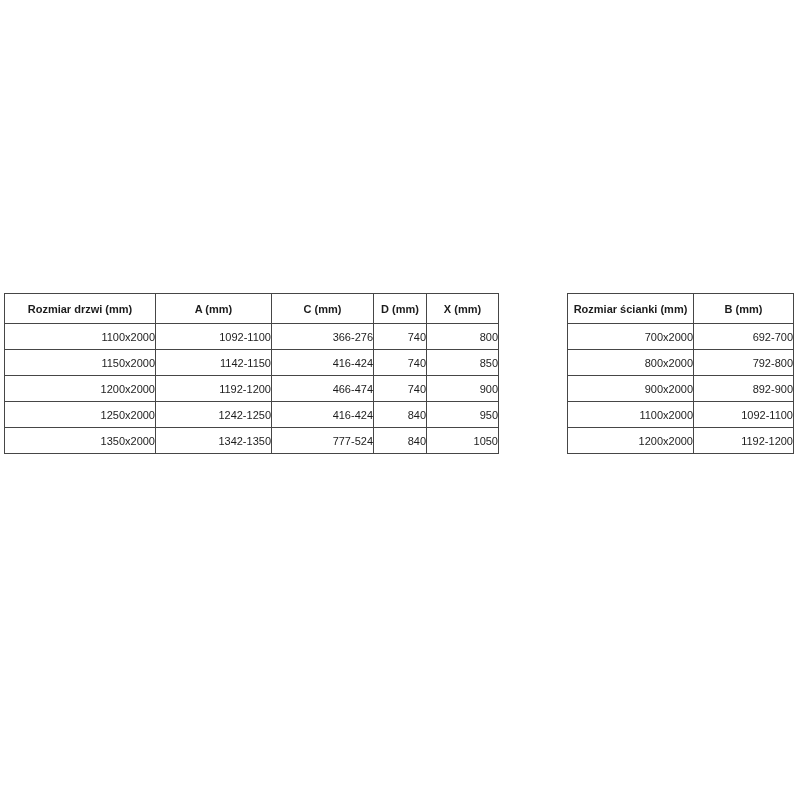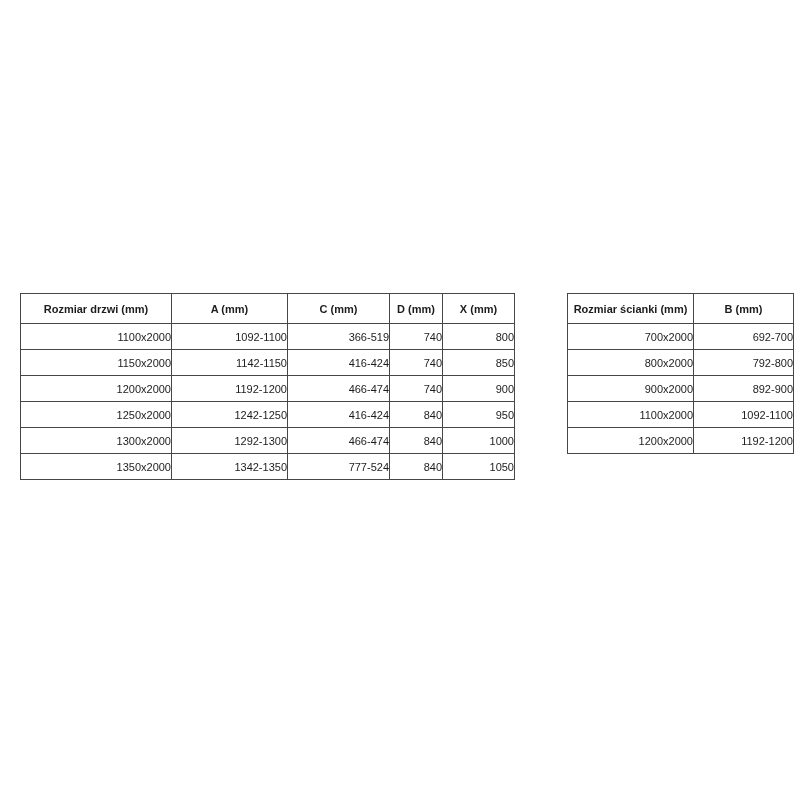--- a/index.html
+++ b/index.html
@@ -34,21 +34,21 @@
   table.spec-table th {
     height: 29px;
     font-weight: bold;
   }
   table.spec-table td {
     height: 25px;
     font-weight: normal;
     text-align: right;
   }
   #door-table {
-    left: 20px;
+    left: 4px;
     top: 293px;
     width: 494px;
   }
   #door-table col.c1 { width: 151px; }
   #door-table col.c2 { width: 116px; }
   #door-table col.c3 { width: 102px; }
   #door-table col.c4 { width: 53px;  }
   #door-table col.c5 { width: 72px;  }
   #wall-table {
     left: 567px;
@@ -75,21 +75,21 @@
         <th>A (mm)</th>
         <th>C (mm)</th>
         <th>D (mm)</th>
         <th>X (mm)</th>
       </tr>
   </thead>
   <tbody>
       <tr>
         <td>1100x2000</td>
         <td>1092-1100</td>
-        <td>366-519</td>
+        <td>366-276</td>
         <td>740</td>
         <td>800</td>
       </tr>
       <tr>
         <td>1150x2000</td>
         <td>1142-1150</td>
         <td>416-424</td>
         <td>740</td>
         <td>850</td>
       </tr>
@@ -99,27 +99,20 @@
         <td>466-474</td>
         <td>740</td>
         <td>900</td>
       </tr>
       <tr>
         <td>1250x2000</td>
         <td>1242-1250</td>
         <td>416-424</td>
         <td>840</td>
         <td>950</td>
-      </tr>
-      <tr>
-        <td>1300x2000</td>
-        <td>1292-1300</td>
-        <td>466-474</td>
-        <td>840</td>
-        <td>1000</td>
       </tr>
       <tr>
         <td>1350x2000</td>
         <td>1342-1350</td>
         <td>777-524</td>
         <td>840</td>
         <td>1050</td>
       </tr>
     </tbody>
 </table>

